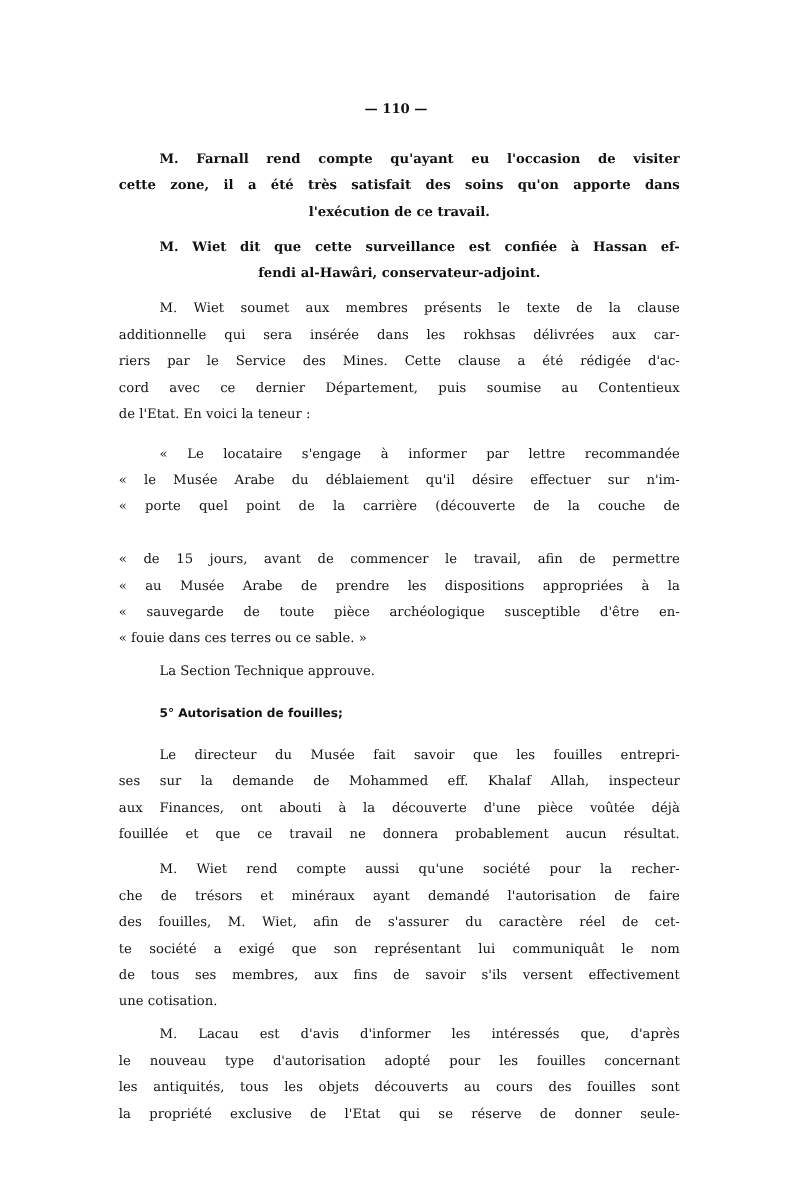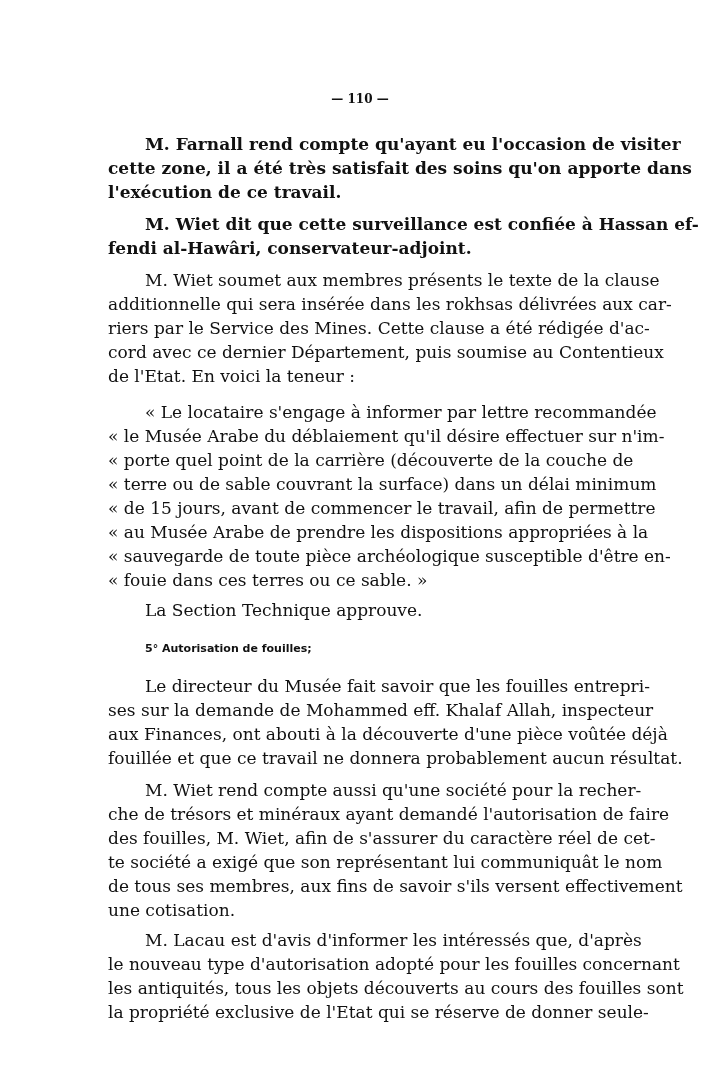--- a/index.html
+++ b/index.html
@@ -1,24 +1,24 @@
 <!DOCTYPE html>
 <html><head>
 <meta charset="utf-8">
 <style>
   html, body { margin: 0; padding: 0; background: #ffffff; }
   body { width: 720px; height: 1071px; position: relative; overflow: hidden; }
   .page { position: absolute; left: 0; top: 0; width: 720px; height: 1071px; background: #fff; }
   .folio { position: absolute; top: 92px; left: 0; width: 720px; text-align: center;
     font-family: "DejaVu Serif", serif; font-weight: bold; font-size: 12px; color: #111; }
   .line { position: absolute; left: 108px; width: 510px; white-space: nowrap;
-    font-family: "DejaVu Serif", serif; font-size: 17px; color: #111; line-height: 20px; }
+    font-family: "DejaVu Serif", serif; font-size: 12px; color: #111; line-height: 20px; }
   .just { text-align: justify; text-align-last: justify; }
   .indent { left: 145px; width: 473px; }
-  .bold { font-weight: bold; }
+  .bold { font-weight: bold; text-align: center; }
   .heading { position: absolute; left: 145px; top: 642px; font-family: "DejaVu Sans", sans-serif;
     font-weight: bold; font-size: 11px; color: #111; }
 </style>
 </head>
 <body>
 
 <div class="page">
   <div class="folio">— 110 —</div>
 
   <div class="line just indent bold" style="top:134px">M. Farnall rend compte qu'ayant eu l'occasion de visiter</div>
@@ -30,21 +30,20 @@
 
   <div class="line just indent" style="top:270px">M. Wiet soumet aux membres présents le texte de la clause</div>
   <div class="line just" style="top:294px">additionnelle qui sera insérée dans les rokhsas délivrées aux car-</div>
   <div class="line just" style="top:318px">riers par le Service des Mines. Cette clause a été rédigée d'ac-</div>
   <div class="line just" style="top:342px">cord avec ce dernier Département, puis soumise au Contentieux</div>
   <div class="line" style="top:366px">de l'Etat. En voici la teneur :</div>
 
   <div class="line just indent" style="top:402px">« Le locataire s'engage à informer par lettre recommandée</div>
   <div class="line just" style="top:426px">« le Musée Arabe du déblaiement qu'il désire effectuer sur n'im-</div>
   <div class="line just" style="top:450px">« porte quel point de la carrière (découverte de la couche de</div>
-  <div class="line just" style="top:474px">« terre ou de sable couvrant la surface) dans un délai minimum</div>
   <div class="line just" style="top:498px">« de 15 jours, avant de commencer le travail, afin de permettre</div>
   <div class="line just" style="top:522px">« au Musée Arabe de prendre les dispositions appropriées à la</div>
   <div class="line just" style="top:546px">« sauvegarde de toute pièce archéologique susceptible d'être en-</div>
   <div class="line" style="top:570px">« fouie dans ces terres ou ce sable. »</div>
 
   <div class="line indent" style="top:600px">La Section Technique approuve.</div>
 
   <div class="heading">5° Autorisation de fouilles;</div>
 
   <div class="line just indent" style="top:676px">Le directeur du Musée fait savoir que les fouilles entrepri-</div>

